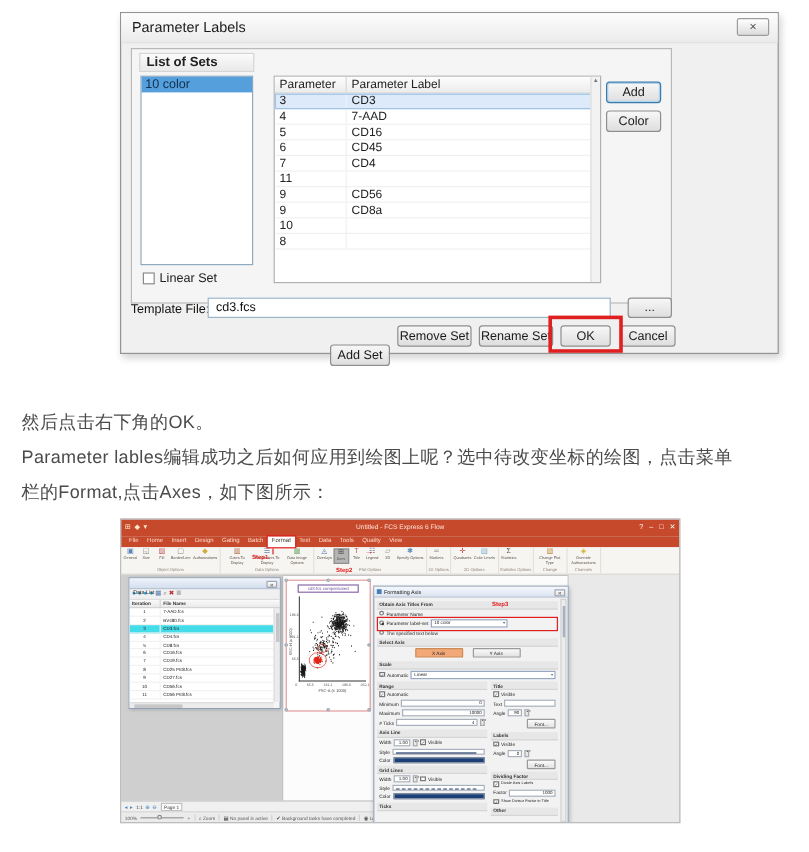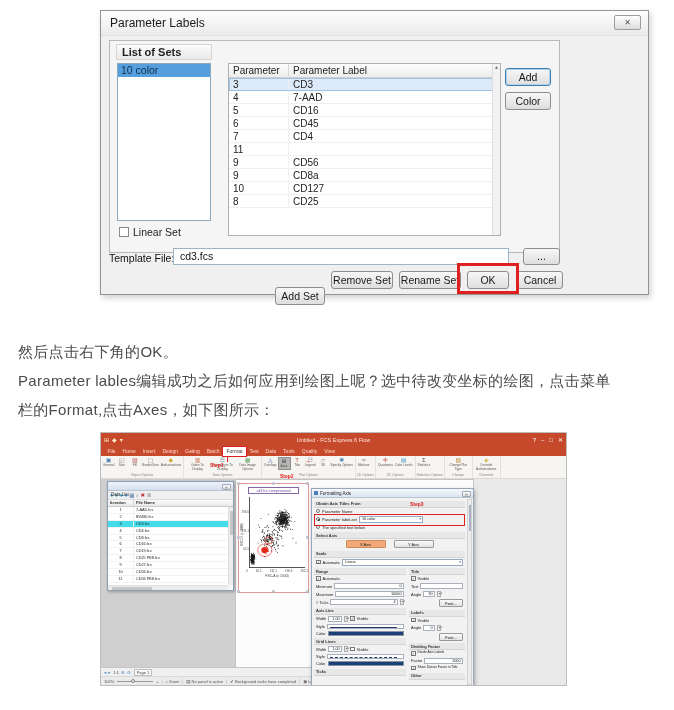--- a/index.html
+++ b/index.html
@@ -196,25 +196,23 @@
         <div class="ptr">
           <div class="ptc1">9</div>
           <div class="ptc2">CD56</div>
         </div>
         <div class="ptr">
           <div class="ptc1">9</div>
           <div class="ptc2">CD8a</div>
         </div>
         <div class="ptr">
           <div class="ptc1">10</div>
-          <div class="ptc2">CD127</div>
         </div>
         <div class="ptr">
           <div class="ptc1">8</div>
-          <div class="ptc2">CD25</div>
         </div>
       </div>
     <div id="ptable-scroll">▲</div>
   </div>
   <div class="wbtn" id="btn-add">Add</div>
   <div class="wbtn" id="btn-remove">Color</div>
   <div id="tf-label">Template File:</div>
   <div id="tf-input">cd3.fcs</div>
   <div class="wbtn" id="btn-browse">...</div>
   <div class="wbtn" id="btn-addset">Add Set</div>

